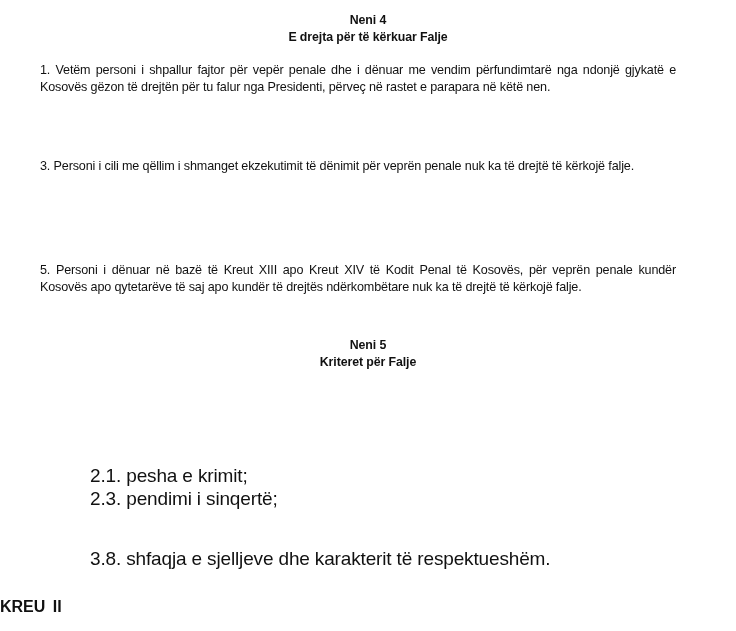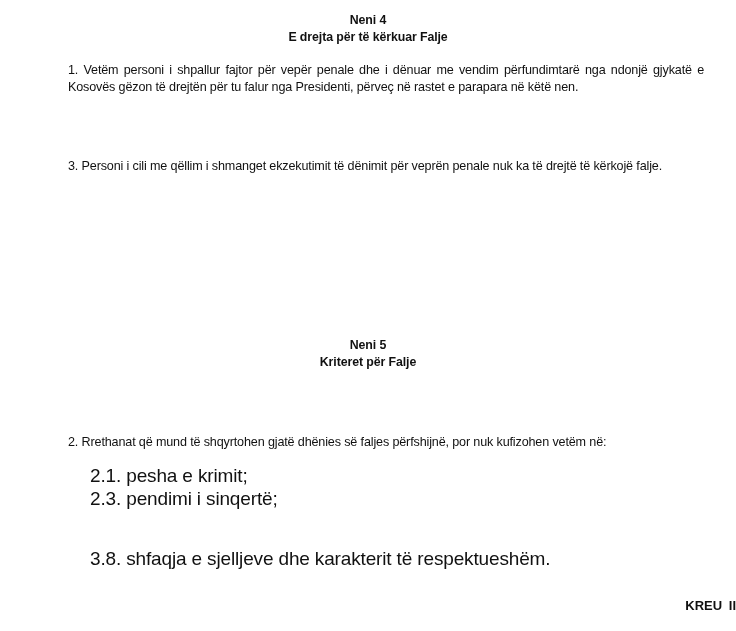--- a/index.html
+++ b/index.html
@@ -2,37 +2,37 @@
 <html><head>
 <meta charset="utf-8">
 <style>
   html, body { margin:0; padding:0; background:#ffffff; }
   body { width:736px; height:631px; overflow:hidden; position:relative;
          font-family:"Liberation Sans", sans-serif; color:#111; }
   .page { position:absolute; left:0; top:0; width:736px; height:631px; }
   .heading { position:absolute; left:0; width:736px; text-align:center;
              font-weight:bold; font-size:13px; letter-spacing:-0.1px; transform:scaleX(0.95); }
   .para { position:absolute; left:40px; width:636px; font-size:12.6px; line-height:17px;
-          text-align:justify; letter-spacing:-0.15px;margin-left:28px; }
+          text-align:justify; letter-spacing:-0.15px; }
   .sub { position:absolute; left:90px; font-size:19px; line-height:17px; letter-spacing:-0.15px; }
-  .kreu { position:absolute; left:0; width:736px; text-align:right; font-weight:bold; font-size:13px; word-spacing:3px; }
+  .kreu { position:absolute; left:0; width:736px; text-align:left; font-weight:bold; font-size:16px; word-spacing:3px; }
 </style>
 </head>
 <body>
 
 <div class="page">
   <div class="heading" style="top:12px;">Neni 4</div>
   <div class="heading" style="top:29px;">E drejta për të kërkuar Falje</div>
 
   <div class="para" style="top:62px;">1.  Vetëm personi i shpallur fajtor për vepër penale dhe i dënuar me vendim përfundimtarë nga ndonjë gjykatë e Kosovës gëzon të drejtën për tu falur nga Presidenti, përveç në rastet e parapara në këtë nen.</div>
   <div class="para" style="top:158px;">3.  Personi i cili me qëllim i shmanget ekzekutimit të dënimit për veprën penale nuk ka të drejtë të kërkojë falje.</div>
+  <div class="para" style="top:262px;">5.  Personi i dënuar në bazë të Kreut XIII apo Kreut XIV të Kodit Penal të Kosovës, për veprën penale kundër Kosovës apo qytetarëve të saj apo kundër të drejtës ndërkombëtare nuk ka të drejtë të kërkojë falje.</div>
 
   <div class="heading" style="top:337px;">Neni 5</div>
   <div class="heading" style="top:354px;">Kriteret për Falje</div>
 
-  <div class="para" style="top:434px;">2.  Rrethanat që mund të shqyrtohen gjatë dhënies së faljes përfshijnë, por nuk kufizohen vetëm në:</div>
 
   <div class="sub" style="top:467px;">2.1. pesha e krimit;</div>
   <div class="sub" style="top:490px;">2.3. pendimi i sinqertë;</div>
   <div class="sub" style="top:550px;">3.8. shfaqja e sjelljeve dhe karakterit të respektueshëm.</div>
 
   <div class="kreu" style="top:598px;">KREU  II</div>
 </div>
 
 </body></html>

